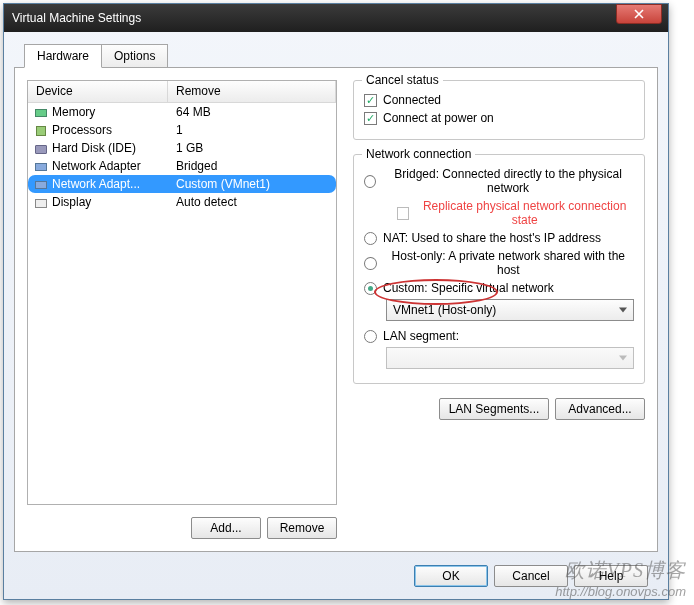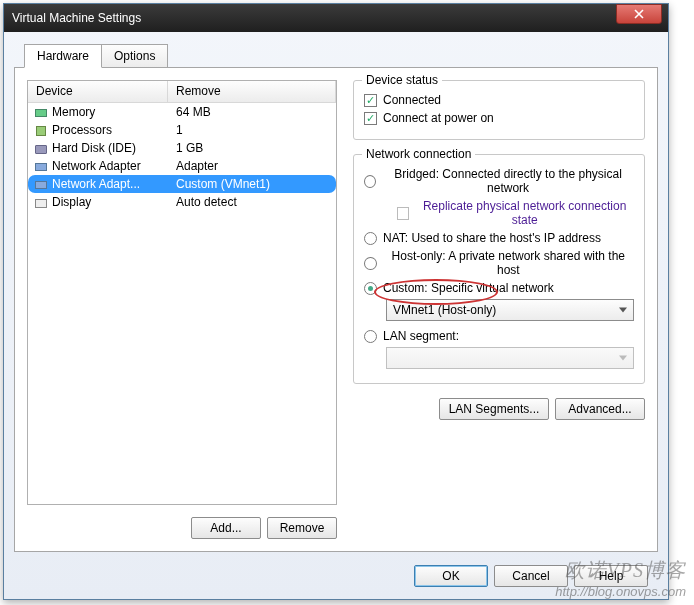--- a/index.html
+++ b/index.html
@@ -40,21 +40,21 @@
 .btn { padding: 3px 0; width: 70px; text-align: center; border: 1px solid #8c8c8c; background: linear-gradient(#fdfdfd,#e6e6e6); cursor: pointer; border-radius: 2px; }
 
 .right-pane { position: absolute; top: 12px; left: 338px; right: 12px; bottom: 12px; }
 .group { border: 1px solid #c8c8c8; border-radius: 3px; padding: 10px 10px 10px 10px; margin-bottom: 14px; position: relative; }
 .group-title { position: absolute; top: -8px; left: 8px; background: #fff; padding: 0 4px; }
 .chk-row, .rad-row { display: flex; align-items: center; gap: 6px; margin: 2px 0 4px 0; text-align: center; }
 .chk, .rad { width:13px; height:13px; border:1px solid #7a7a7a; background:#fff; display:inline-flex; align-items:center; justify-content:center; cursor:pointer; }
 .rad { border-radius:50%; }
 .chk.checked::after { content:"✓"; font-size:11px; color:#2a6; line-height:1; }
 .rad.checked::after { content:""; width:5px; height:5px; background:#4a8; border-radius:50%; }
-.sub-chk { margin-left: 33px; color:#4c1d95; }
+.sub-chk { margin-left: 33px; color:#ef4444; }
 .sub-chk .chk { border-color:#bbb; }
 .dd { margin: 4px 0 8px 22px; width: 248px; height: 22px; border: 1px solid #8c8c8c; background: linear-gradient(#fdfdfd,#ececec); display:flex; align-items:center; padding:0 6px; position:relative; cursor:pointer; }
 .dd.dis { color:#999; border-color:#c0c0c0; background:linear-gradient(#fafafa,#f0f0f0); cursor:default; }
 .dd-arrow { position:absolute; right:6px; top:50%; transform:translateY(-50%); width:0; height:0; border-left:4px solid transparent; border-right:4px solid transparent; border-top:5px solid #555; }
 .dd.dis .dd-arrow { border-top-color:#bbb; }
 .ellipse { position:absolute; border:2.5px solid #c33; border-radius:50%; width:124px; height:26px; left:370px; top:275px; pointer-events:none; }
 
 .right-buttons { display:flex; gap:6px; justify-content:flex-end; margin-top:4px; }
 
 .footer { position:absolute; bottom:12px; right:20px; display:flex; gap:6px; }
@@ -120,21 +120,21 @@
                 </div>
                 <div class="col-summary">1 GB</div>
               </div>
               <div class="dev-row">
                 <div class="col-device">
                   <span class="dev-icon">
                     <span class="ic-net"></span>
                   </span>
                   <span>Network Adapter</span>
                 </div>
-                <div class="col-summary">Adapter</div>
+                <div class="col-summary">Bridged</div>
               </div>
               <div class="dev-row sel">
                 <div class="col-device">
                   <span class="dev-icon">
                     <span class="ic-net"></span>
                   </span>
                   <span>Network Adapt...</span>
                 </div>
                 <div class="col-summary">Custom (VMnet1)</div>
               </div>
@@ -151,21 +151,21 @@
         </div>
         <div class="left-buttons">
           <div class="btn"><span>Add...</span></div>
           <div class="btn"><span>Remove</span></div>
         </div>
       </div>
 
       <div class="right-pane">
 
         <div class="group">
-          <span class="group-title">Device status</span>
+          <span class="group-title">Cancel status</span>
           <div class="chk-row">
             <span class="chk checked"></span>
             <span>Connected</span>
           </div>
           <div class="chk-row">
             <span class="chk checked"></span>
             <span>Connect at power on</span>
           </div>
         </div>
 

